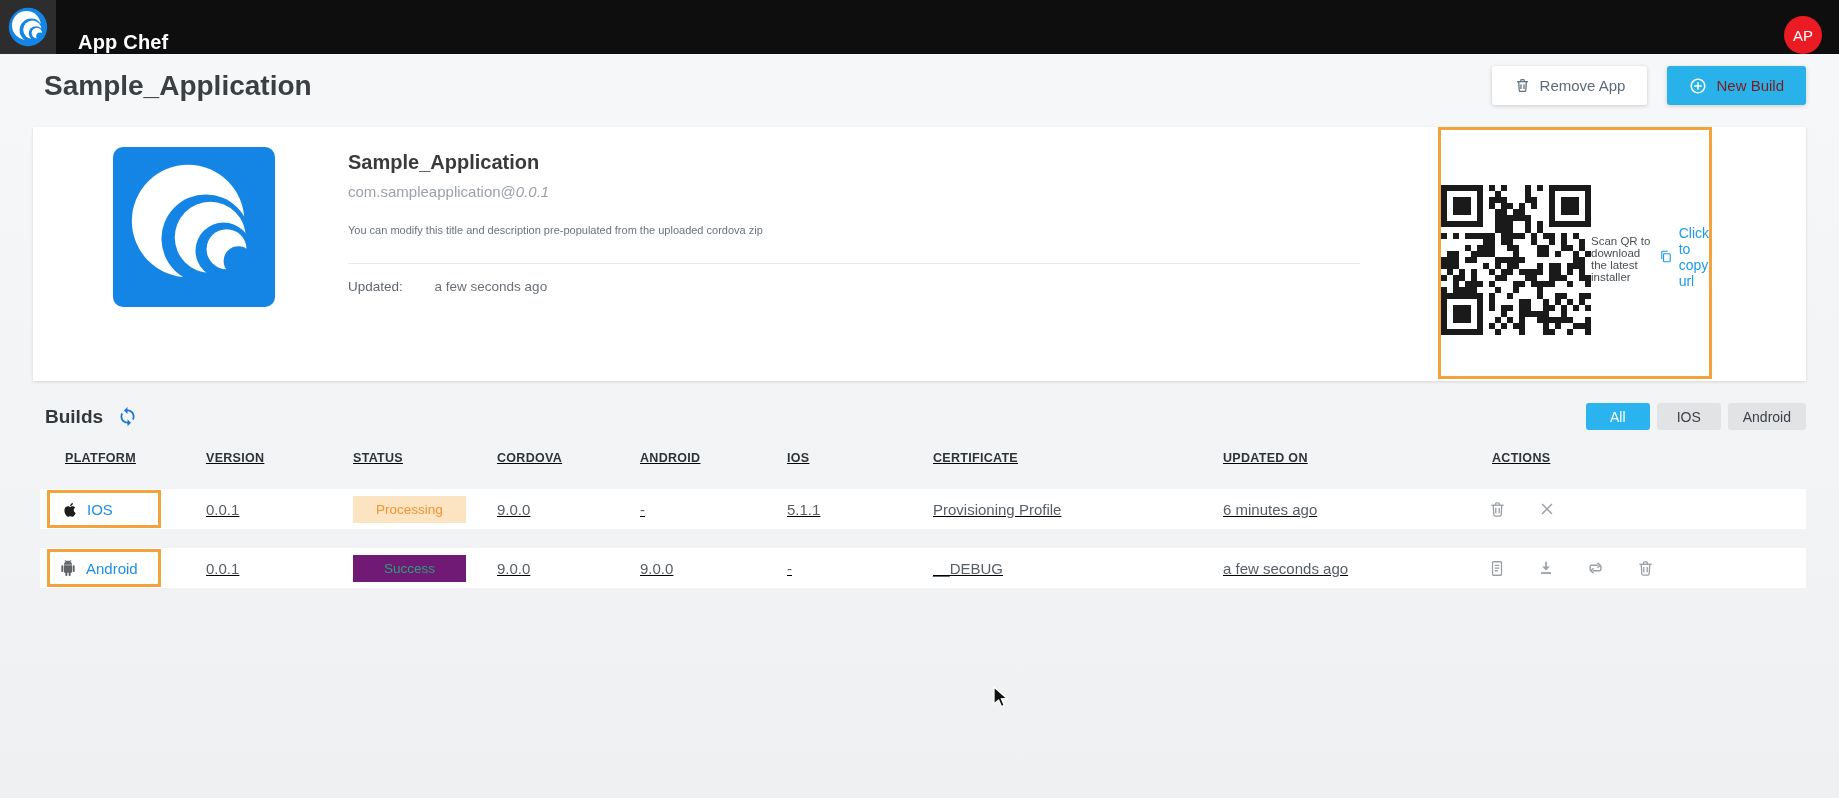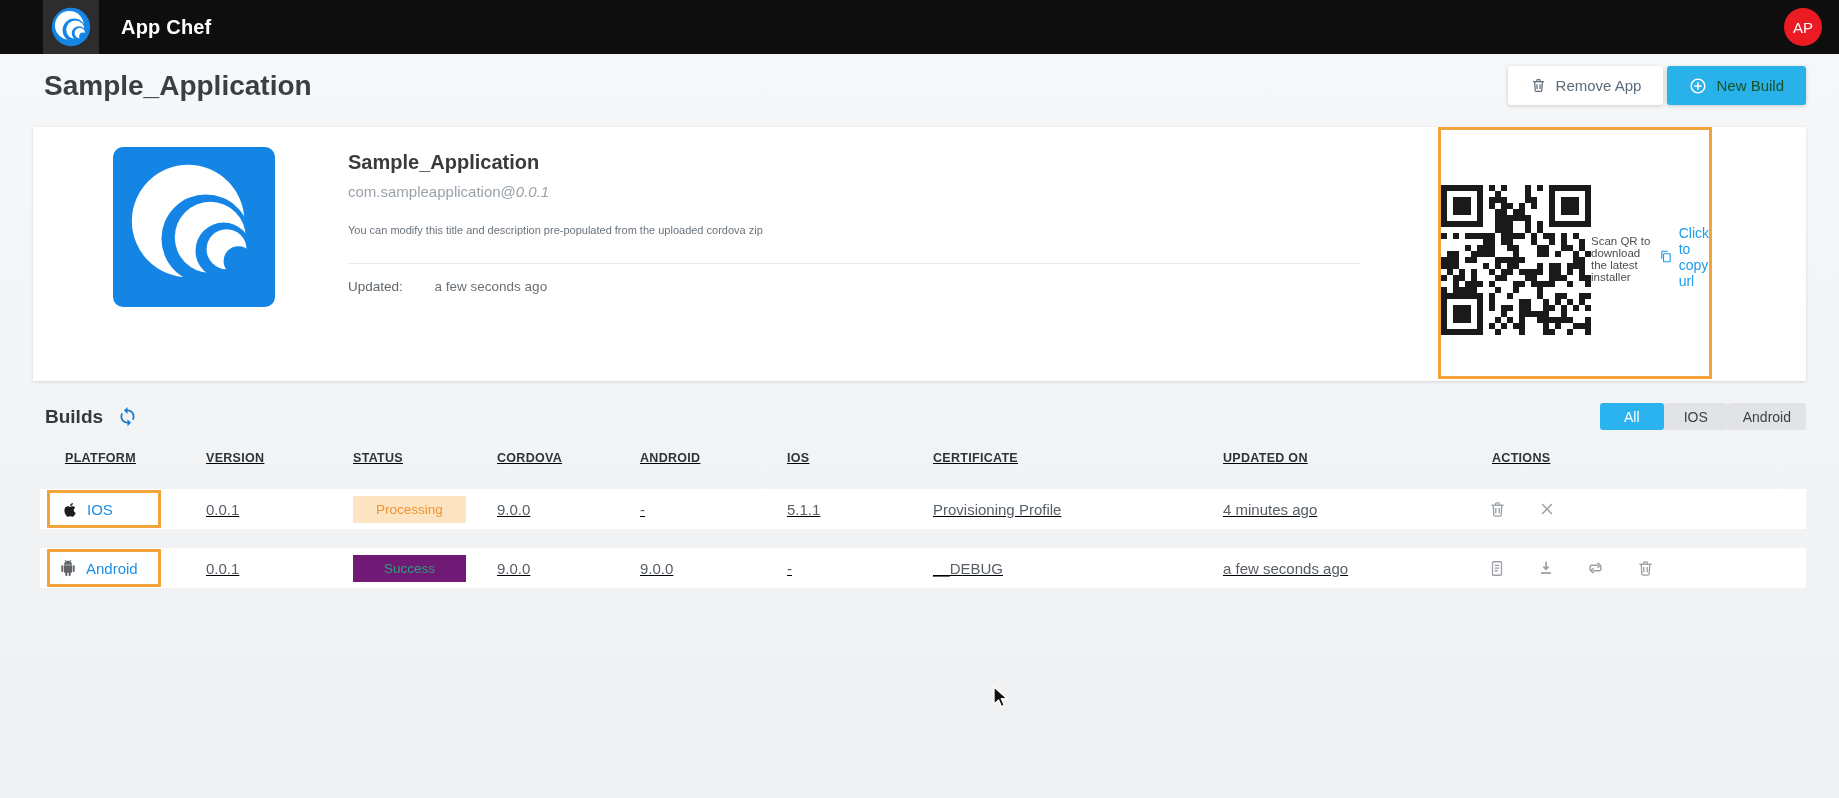--- a/index.html
+++ b/index.html
@@ -1,38 +1,38 @@
 <!DOCTYPE html>
 <html><head>
 <meta charset="utf-8">
 <style>
   * { box-sizing: border-box; }
   body { margin: 0; font-family: "Liberation Sans", sans-serif; }
   .screen { width: 1839px; height: 798px; background: linear-gradient(#f7f8f9, #eef0f2); position: relative; overflow: hidden; }
 
   
-  .topbar { height: 54px; background: #0e0e0e; display: flex; align-items: center; padding-left: 43px; }
+  .topbar { height: 54px; background: #0e0e0e; display: flex; align-items: flex-end; }
   .logo-tile { width: 56px; height: 54px; background: #2d2d2d; display: flex; align-items: center; justify-content: center; cursor: pointer; }
   .logo-tile svg { width: 40px; height: 40px; }
   .topbar-title { color: #fff; font-size: 20px; font-weight: bold; margin-left: 22px; letter-spacing: .2px; }
   .avatar { margin-left: auto; margin-right: 17px; width: 38px; height: 38px; border-radius: 50%; background: #ea1b22; color: #fff; display: flex; align-items: center; justify-content: center; font-size: 15px; cursor: pointer; }
 
   main { padding: 0 33px; }
 
   
   .breadcrumb { margin: 42px 0 0 14px; font-size: 12.5px; font-weight: bold; }
   .bc-link { color: #0aa0f0; text-decoration: none; cursor: pointer; }
   .bc-sep { color: #8a8f94; margin: 0 4px; }
   .bc-cur { color: #8a8f94; }
   .page-head { display: flex; align-items: center; margin-top: 12px; }
   .page-head h1 { font-size: 28px; color: #3b3f44; margin: 0 0 0 11px; font-weight: bold; }
-  .head-actions { margin-left: auto; display: flex; gap: 4px; border-radius: 10px; }
+  .head-actions { margin-left: auto; display: flex; gap: 20px; border-radius: 10px; }
   .btn { height: 39px; border-radius: 3px; font-size: 15px; display: inline-flex; align-items: center; gap: 9px; padding: 0 22px; border: none; cursor: pointer; font-family: inherit; }
   .btn-white { background: #fff; color: #5c6b7a; box-shadow: 0 1px 4px rgba(0,0,0,.18); }
-  .btn-blue { background: #29b1ea; color: #14532d; box-shadow: 0 1px 4px rgba(0,0,0,.18); }
+  .btn-blue { background: #29b1ea; color: #7f1d1d; box-shadow: 0 1px 4px rgba(0,0,0,.18); }
   .btn .icon { display: inline-flex; }
 
   
   .app-card { position: relative; margin-top: 22px; background: #fff; height: 254px; box-shadow: 0 1px 3px rgba(0,0,0,.13); }
   .app-icon { position: absolute; left: 80px; top: 20px; width: 162px; height: 160px; border-radius: 10px; background: #1585e5; display: flex; align-items: center; justify-content: center; }
   .app-icon svg { width: 148px; height: 148px; }
   .app-info { margin-left: 315px; padding-top: 24px; width: 1012px; }
   .app-info h2 { font-size: 20px; color: #3a3a3a; margin: 0; }
   .bundle { margin-top: 9px; font-size: 15px; color: #9aa2aa; }
   .ver { font-style: italic; }
@@ -43,21 +43,21 @@
 
   .qr-panel { position: absolute; top: 0; right: 94px; width: 274px; height: 252px; border: 3px solid #f2a33c; background: #fff; display: flex; align-items: center; }
   .qr { margin-top: 14px; width: 150px; height: 150px; }
   .qr-caption { margin-top: 11px; font-size: 11.5px; color: #4a4f54; }
   .copy-link { margin-top: 7px; font-size: 14px; color: #1b9be9; display: inline-flex; align-items: center; gap: 6px; cursor: pointer; text-decoration: none; }
 
   
   .builds-head { display: flex; align-items: center; margin: 22px 0 0 12px; }
   .builds-head h3 { font-size: 19px; color: #33383d; margin: 0; }
   .sync { margin-left: 14px; display: inline-flex; cursor: pointer; }
-  .filters { margin-left: auto; display: flex; gap: 0; padding-left: 39px; }
+  .filters { margin-left: auto; display: flex; gap: 7px; padding-left: 39px; }
   .f-btn { height: 27px; min-width: 64px; border: none; border-radius: 3px; background: #e2e3e5; color: #3c4248; font-size: 14px; padding: 0 15px; cursor: pointer; font-family: inherit; }
   .f-btn.active { background: #2ab3ef; color: #fff; }
 
   .table { margin-left: 7px; text-decoration: underline; }
   .trow { display: grid; grid-template-columns: 141px 147px 144px 143px 147px 146px 290px 269px 1fr; padding-left: 25px; align-items: center; }
   .thead { margin-top: 16px; font-size: 12.5px; font-weight: bold; color: #2e3338; letter-spacing: .3px; height: 24px; }
   .brow { background: #fff; height: 40px; margin-top: 19px; font-size: 15px; color: #565e66; }
   .pbox { display: inline-flex; align-items: center; height: 38px; width: 114px; border: 3px solid #f2a33c; margin-left: -18px; padding-left: 10px; gap: 10px; background: #fff; cursor: pointer; }
   .plabel { color: #1e8fe8; font-size: 15px; }
   .badge { display: inline-flex; align-items: center; justify-content: center; width: 113px; height: 27px; border-radius: 0; font-size: 13.5px; }
@@ -504,21 +504,21 @@
               </svg>
             </span>
             <span class="plabel">IOS</span>
           </span></div>
           <div>0.0.1</div>
           <div><span class="badge processing">Processing</span></div>
           <div>9.0.0</div>
           <div>-</div>
           <div>5.1.1</div>
           <div>Provisioning Profile</div>
-          <div>4 minutes ago</div>
+          <div>6 minutes ago</div>
           <div class="actions">
             <span class="aicon">
               <svg width="19" height="19" viewBox="0 0 20 20" fill="none" stroke="#9aa0a6" stroke-width="1.4">
                 <path d="M3.5 5.5h13"></path>
                   <path d="M8 5.5V4a1 1 0 0 1 1-1h2a1 1 0 0 1 1 1v1.5"></path>
                 <path d="M5.5 5.5l.6 10a1.6 1.6 0 0 0 1.6 1.5h4.6a1.6 1.6 0 0 0 1.6-1.5l.6-10"></path>
                 <path d="M8.2 8.5v5.5M11.8 8.5v5.5"></path>
               </svg>
             </span>
             <span class="aicon">

